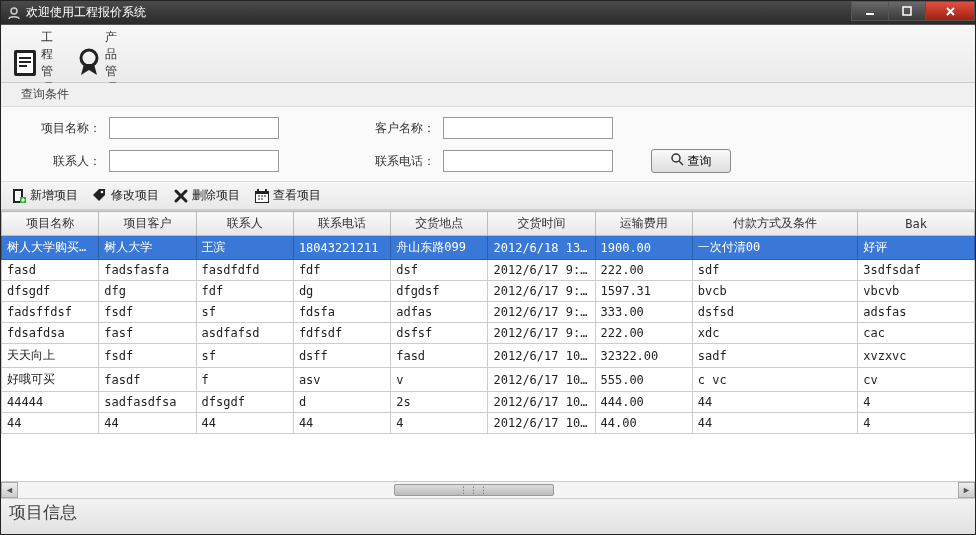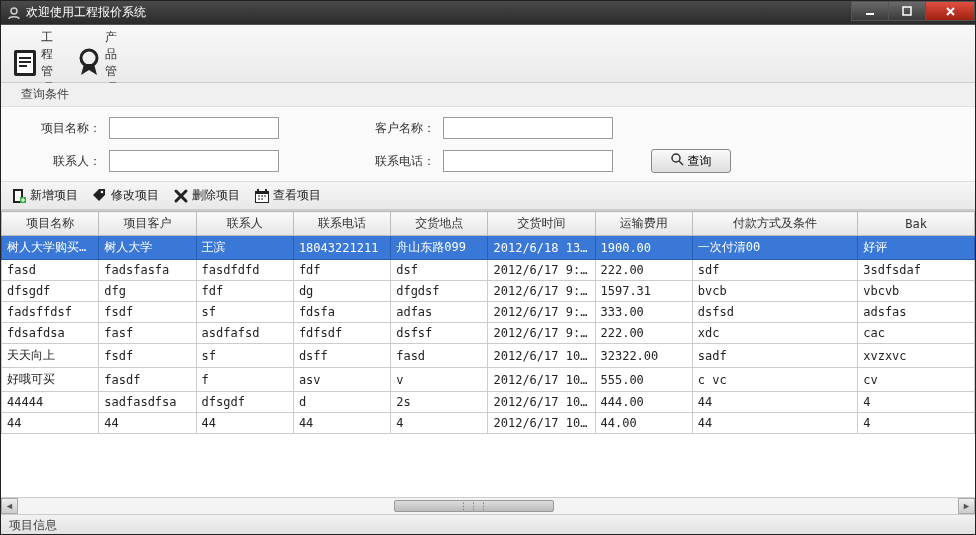--- a/index.html
+++ b/index.html
@@ -165,25 +165,25 @@
     position:absolute; width:17px; top:0; bottom:0;
     background: linear-gradient(to bottom,#eee,#ccc);
     border:1px solid #aaa;
     display:flex;align-items:center;justify-content:center;
     font-size:9px;color:#555;
   }
   .hscroll .arrow.left{left:0}
   .hscroll .arrow.right{right:0}
 
   .statusbar {
-    height: 20px;
+    height: 36px;
     background: linear-gradient(to bottom,#f2f2f2,#e2e2e2);
     border-top: 1px solid #ccc;
     padding: 2px 8px;
-    font-size:12px; color:#444;
+    font-size:17px; color:#444;
   }
 </style>
 </head>
 <body>
 
 <div class="window">
 
   <div class="titlebar">
     <span class="app-icon">
       <svg width="14" height="14" viewBox="0 0 14 14">

